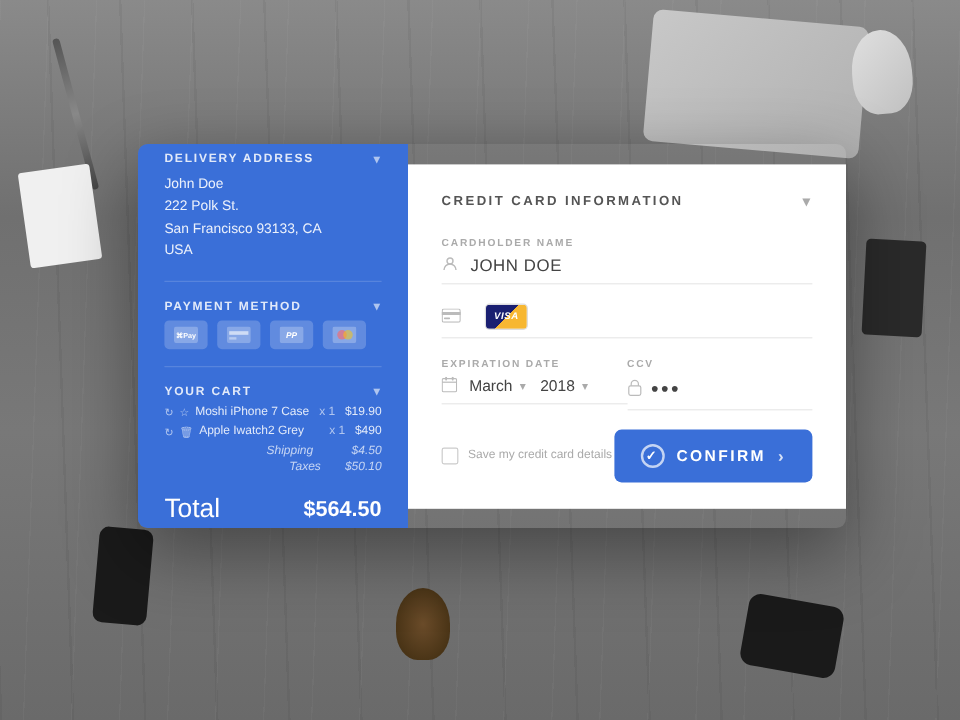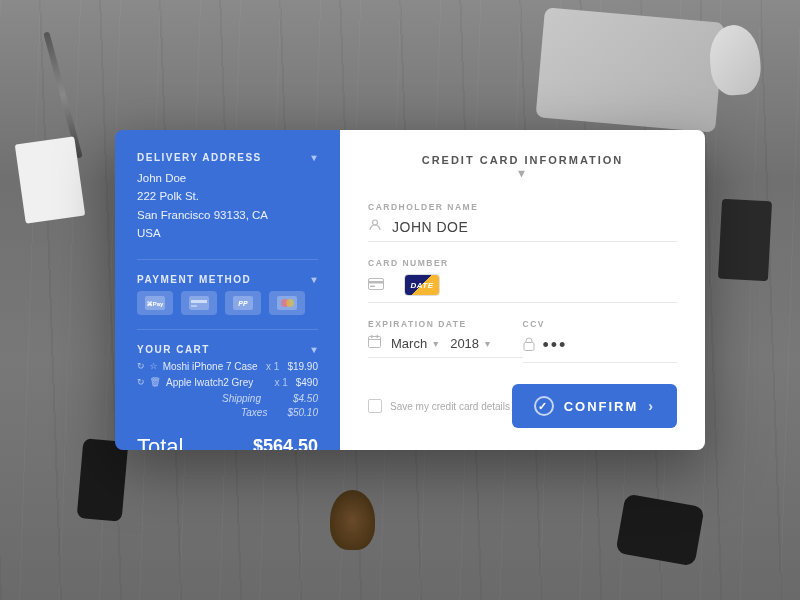--- a/index.html
+++ b/index.html
@@ -115,28 +115,29 @@
       width: 50px;
       height: 80px;
       background: #2a2a2a;
       border-radius: 4px;
       transform: rotate(3deg);
     }
 
     
     .card-container {
       position: absolute;
-      top: 130px;
+      top: 120px;
       left: 115px;
       width: 590px;
       height: 320px;
       display: flex;
       border-radius: 8px;
       overflow: hidden;
       box-shadow: 0 20px 60px rgba(0,0,0,0.4);
+      align-items: center;
     }
 
     
     .left-panel {
       width: 225px;
       min-width: 225px;
       background: #3a6fd8;
       padding: 22px 22px 18px 22px;
       color: white;
       display: flex;
@@ -269,21 +270,20 @@
     .cc-title {
       font-size: 11px;
       font-weight: 700;
       letter-spacing: 2px;
       text-transform: uppercase;
       color: #555;
       display: flex;
       align-items: center;
       justify-content: space-between;
       margin-bottom: 22px;
-      flex-direction: column;
     }
 
     .field-label {
       font-size: 8.5px;
       font-weight: 700;
       letter-spacing: 1.5px;
       text-transform: uppercase;
       color: #aaa;
       margin-bottom: 6px;
     }
@@ -562,31 +562,30 @@
           <svg width="14" height="14" viewBox="0 0 14 14" fill="none">
             <circle cx="7" cy="4.5" r="2.5" stroke="#bbb" stroke-width="1.2"></circle>
             <path d="M2 12c0-2.76 2.24-5 5-5s5 2.24 5 5" stroke="#bbb" stroke-width="1.2" fill="none"></path>
           </svg>
         </span>
         <span class="field-value">JOHN DOE</span>
       </div>
     </div>
 
     <div>
-      <div class="field-label">CARD NUMBER</div>
       <div class="field-row">
         <span class="field-icon">
           <svg width="16" height="12" viewBox="0 0 16 12" fill="none">
             <rect x="0.5" y="0.5" width="15" height="11" rx="1.5" stroke="#bbb" stroke-width="1"></rect>
             <rect x="0" y="3" width="16" height="2.5" fill="#bbb"></rect>
             <rect x="2" y="7.5" width="5" height="1.5" rx="0.5" fill="#bbb"></rect>
           </svg>
         </span>
         <div class="visa-badge">
-          <span style="color:white;font-size:8px;font-weight:bold;font-style:italic;">DATE</span>
+          <span style="color:white;font-size:8px;font-weight:bold;font-style:italic;">VISA</span>
         </div>
       </div>
     </div>
 
     <div class="two-col">
       <div>
         <div class="field-label">EXPIRATION DATE</div>
         <div class="select-row">
           <span class="select-icon">
             <svg width="13" height="13" viewBox="0 0 13 13" fill="none">

